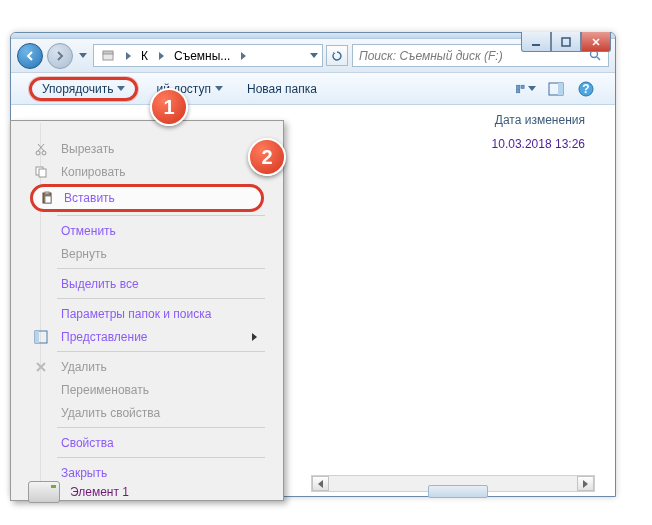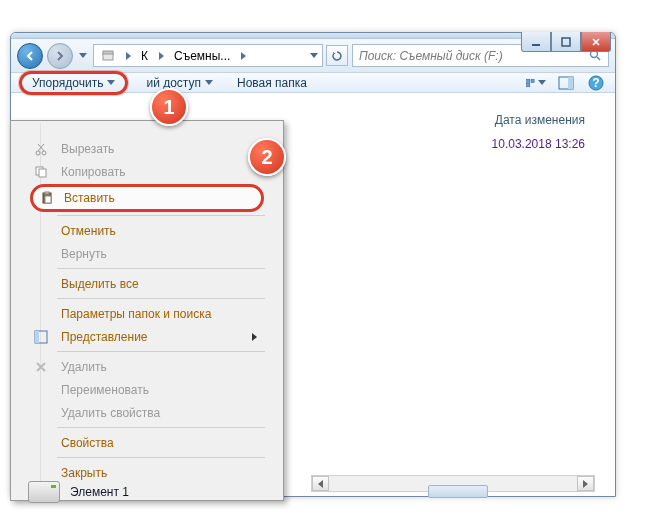--- a/index.html
+++ b/index.html
@@ -49,22 +49,22 @@
   .bc-arrow { width:12px; display:flex; align-items:center; justify-content:center; }
   .bc-refresh { width:22px; height:21px; border:1px solid #a6bcd1; background:linear-gradient(#fdfdfe,#e5edf5); display:flex; align-items:center; justify-content:center; margin-left:-1px; }
   
   .searchbox {
     flex:1; height:23px; background:#fff; border:1px solid #a6bcd1;
     display:flex; align-items:center; padding:0 6px; color:#7a7a7a; font-style:italic;
     justify-content: space-between;
   }
   
   .toolbar {
-    height: 20px; background: linear-gradient(#f7fbff,#e3eef9);
-    border-bottom:1px solid #c0d5e8; display:flex; align-items:center; padding:0 8px; gap:12px;
+    height: 32px; background: linear-gradient(#f7fbff,#e3eef9);
+    border-bottom:1px solid #c0d5e8; display:flex; align-items:center; padding:0 18px; gap:12px;
   }
   .tb-btn { display:flex; align-items:center; gap:4px; color:#14385a; padding:3px 6px; border-radius:3px; }
   .tb-btn.organize {
     border:3px solid #d93a2b; border-radius:14px; padding:2px 10px;
     box-shadow: 0 0 0 1px rgba(217,58,43,.3);
   }
   .tb-right { margin-left:auto; display:flex; gap:8px; align-items:center; }
   .tb-iconbtn { width:22px; height:22px; display:flex; align-items:center; justify-content:center; border:1px solid transparent; }
   
   .content { position:absolute; top:74px; bottom:0; left:0; right:0; display:flex; }
@@ -82,21 +82,21 @@
   
   .menu {
     position:absolute; left:10px; top:120px; width:274px; background:#f0f0f0;
     border:1px solid #9a9a9a; box-shadow: 3px 3px 6px rgba(0,0,0,.3);
     padding:16px;
   }
   .menu-inner { background:#f0f0f0; }
   .menu-iconcol { position:absolute; left:2px; top:2px; bottom:2px; width:28px; background:#f0f0f0; border-right:1px solid #e0e0e0; }
   .mitem {
     display:flex; align-items:center; height:23px; padding-left:34px; position:relative; z-index:1;
-    color:#a16207;
+    color:#8b5cf6;
   }
   .mitem.disabled { color:#9b9b9b; }
   .mitem.highlighted {
     border:3px solid #d93a2b; border-radius:14px; margin:1px 3px; padding-left:31px; height:28px;
     background:#fbfbfb;
   }
   .mitem .micon { position:absolute; left:6px; width:16px; height:16px; display:flex; align-items:center; justify-content:center; }
   .msep { height:1px; background:#d0d0d0; margin:3px 2px 3px 30px; }
   .mitem .sub-arrow { margin-left:auto; margin-right:10px; }
   
@@ -328,17 +328,17 @@
       </div>
       <div class="msep"></div>
       <div class="mitem">
         <span>Закрыть</span>
       </div>
     </div>
 </div>
 
 <div class="bottom-drive">
   <div class="drive-icon"></div>
-  <span style="color:#0f172a">Элемент 1</span>
+  <span style="color:#701a75">Элемент 1</span>
 </div>
 
 <div class="callout c1">1</div>
 <div class="callout c2">2</div>
 
 </body></html>

